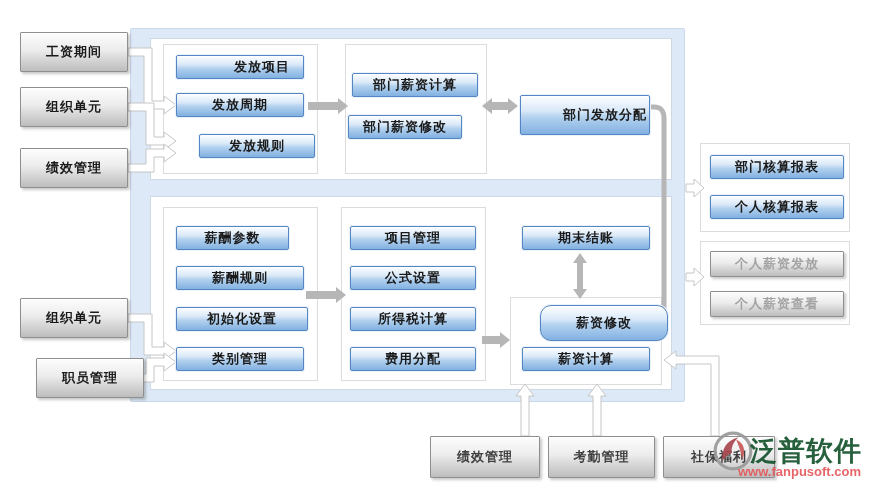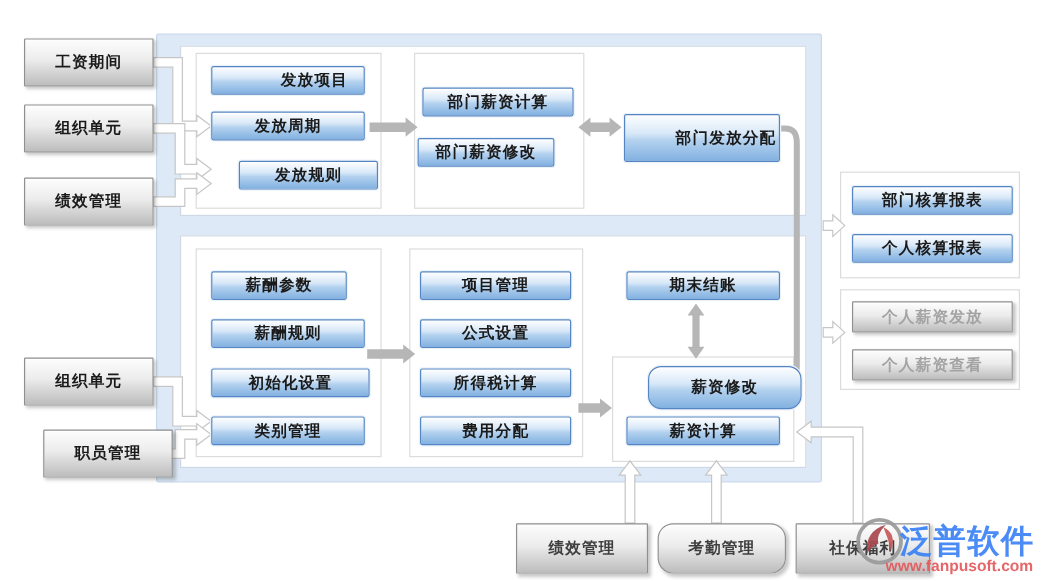--- a/index.html
+++ b/index.html
@@ -43,21 +43,21 @@
   .node-gray-disabled { color:#a3a3a3; }
   .node-dim { color:#3f3f3f; }
   
   .watermark {
     position:absolute; left:712px; top:428px; width:159px; height:52px;
     opacity:.92;
   }
   .wm-row { position:absolute; left:0; top:2px; display:flex; align-items:center; }
   .wm-icon { width:42px; height:42px; flex:0 0 auto; }
   .wm-name {
-    font-size:27px; font-weight:bold; color:#3b82f6; letter-spacing:1px;
+    font-size:27px; font-weight:bold; color:#14532d; letter-spacing:1px;
     margin-left:-4px; white-space:nowrap;
   }
   .wm-url {
     position:absolute; left:26px; top:36px; font-size:13px; font-weight:bold;
     color:#e4595c; white-space:nowrap;
   }
 </style>
 </head>
 <body>
 
@@ -133,21 +133,21 @@
   <div class="node node-blue" style="left:540px;top:305px;width:128px;height:36px;border-radius:11px;">薪资修改</div>
   <div class="node node-blue" style="left:522px;top:347px;width:128px;height:24px;">薪资计算</div>
 
   <div class="node node-blue" style="left:710px;top:155px;width:134px;height:24px;">部门核算报表</div>
   <div class="node node-blue" style="left:710px;top:195px;width:134px;height:24px;">个人核算报表</div>
 
   <div class="node node-gray node-gray-disabled" style="left:710px;top:251px;width:134px;height:26px;">个人薪资发放</div>
   <div class="node node-gray node-gray-disabled" style="left:710px;top:291px;width:134px;height:26px;">个人薪资查看</div>
 
   <div class="node node-gray node-dim" style="left:430px;top:436px;width:110px;height:42px;">绩效管理</div>
-  <div class="node node-gray node-dim" style="left:548px;top:436px;width:107px;height:42px;border-radius:13px;">考勤管理</div>
+  <div class="node node-gray node-dim" style="left:548px;top:436px;width:107px;height:42px;">考勤管理</div>
   <div class="node node-gray node-dim" style="left:663px;top:436px;width:112px;height:42px;">社保福利</div>
 
   <div class="watermark">
     <div class="wm-row">
       <svg class="wm-icon" viewBox="0 0 40 40">
         <circle cx="20" cy="20" r="17" fill="none" stroke="#9a9a9a" stroke-width="3"></circle>
         <path d="M10 30 Q8 12 25 7 Q17 15 19 22 Q13 24 10 30 Z" fill="#a8484f"></path>
         <path d="M23 9 Q34 14 29 28 Q27 18 23 9 Z" fill="#c85a5a"></path>
       </svg>
       <span class="wm-name">泛普软件</span>

